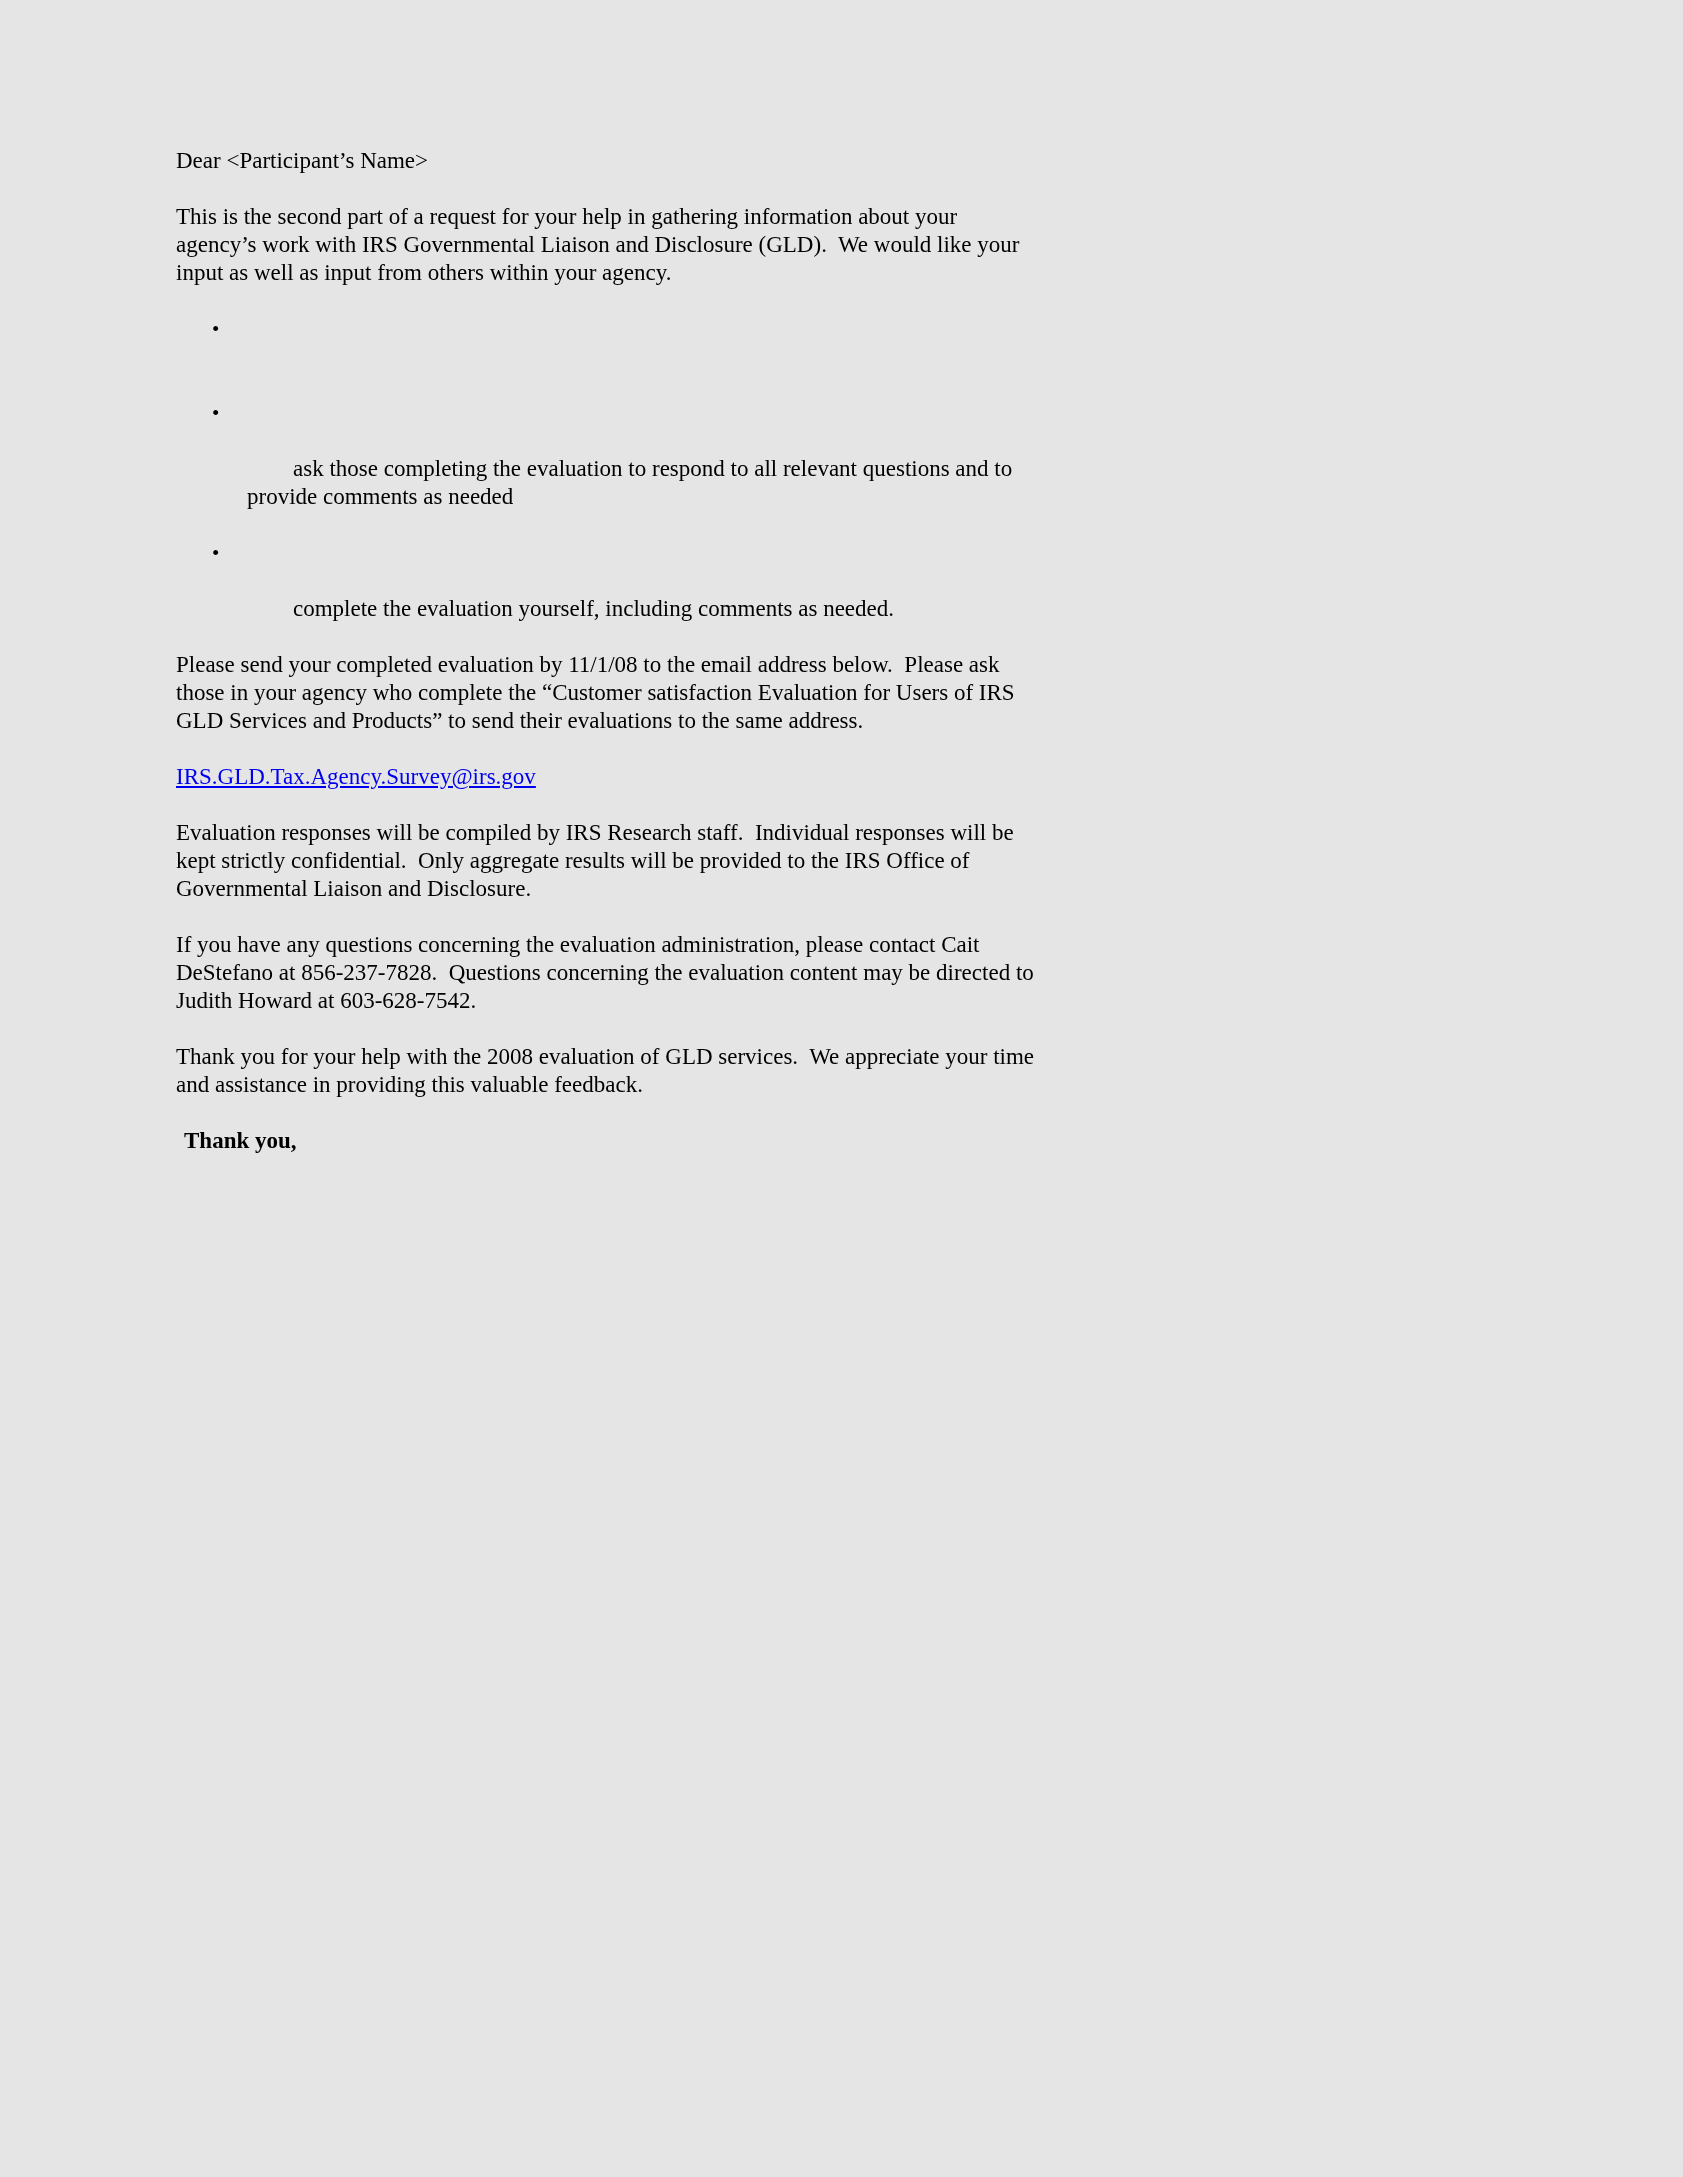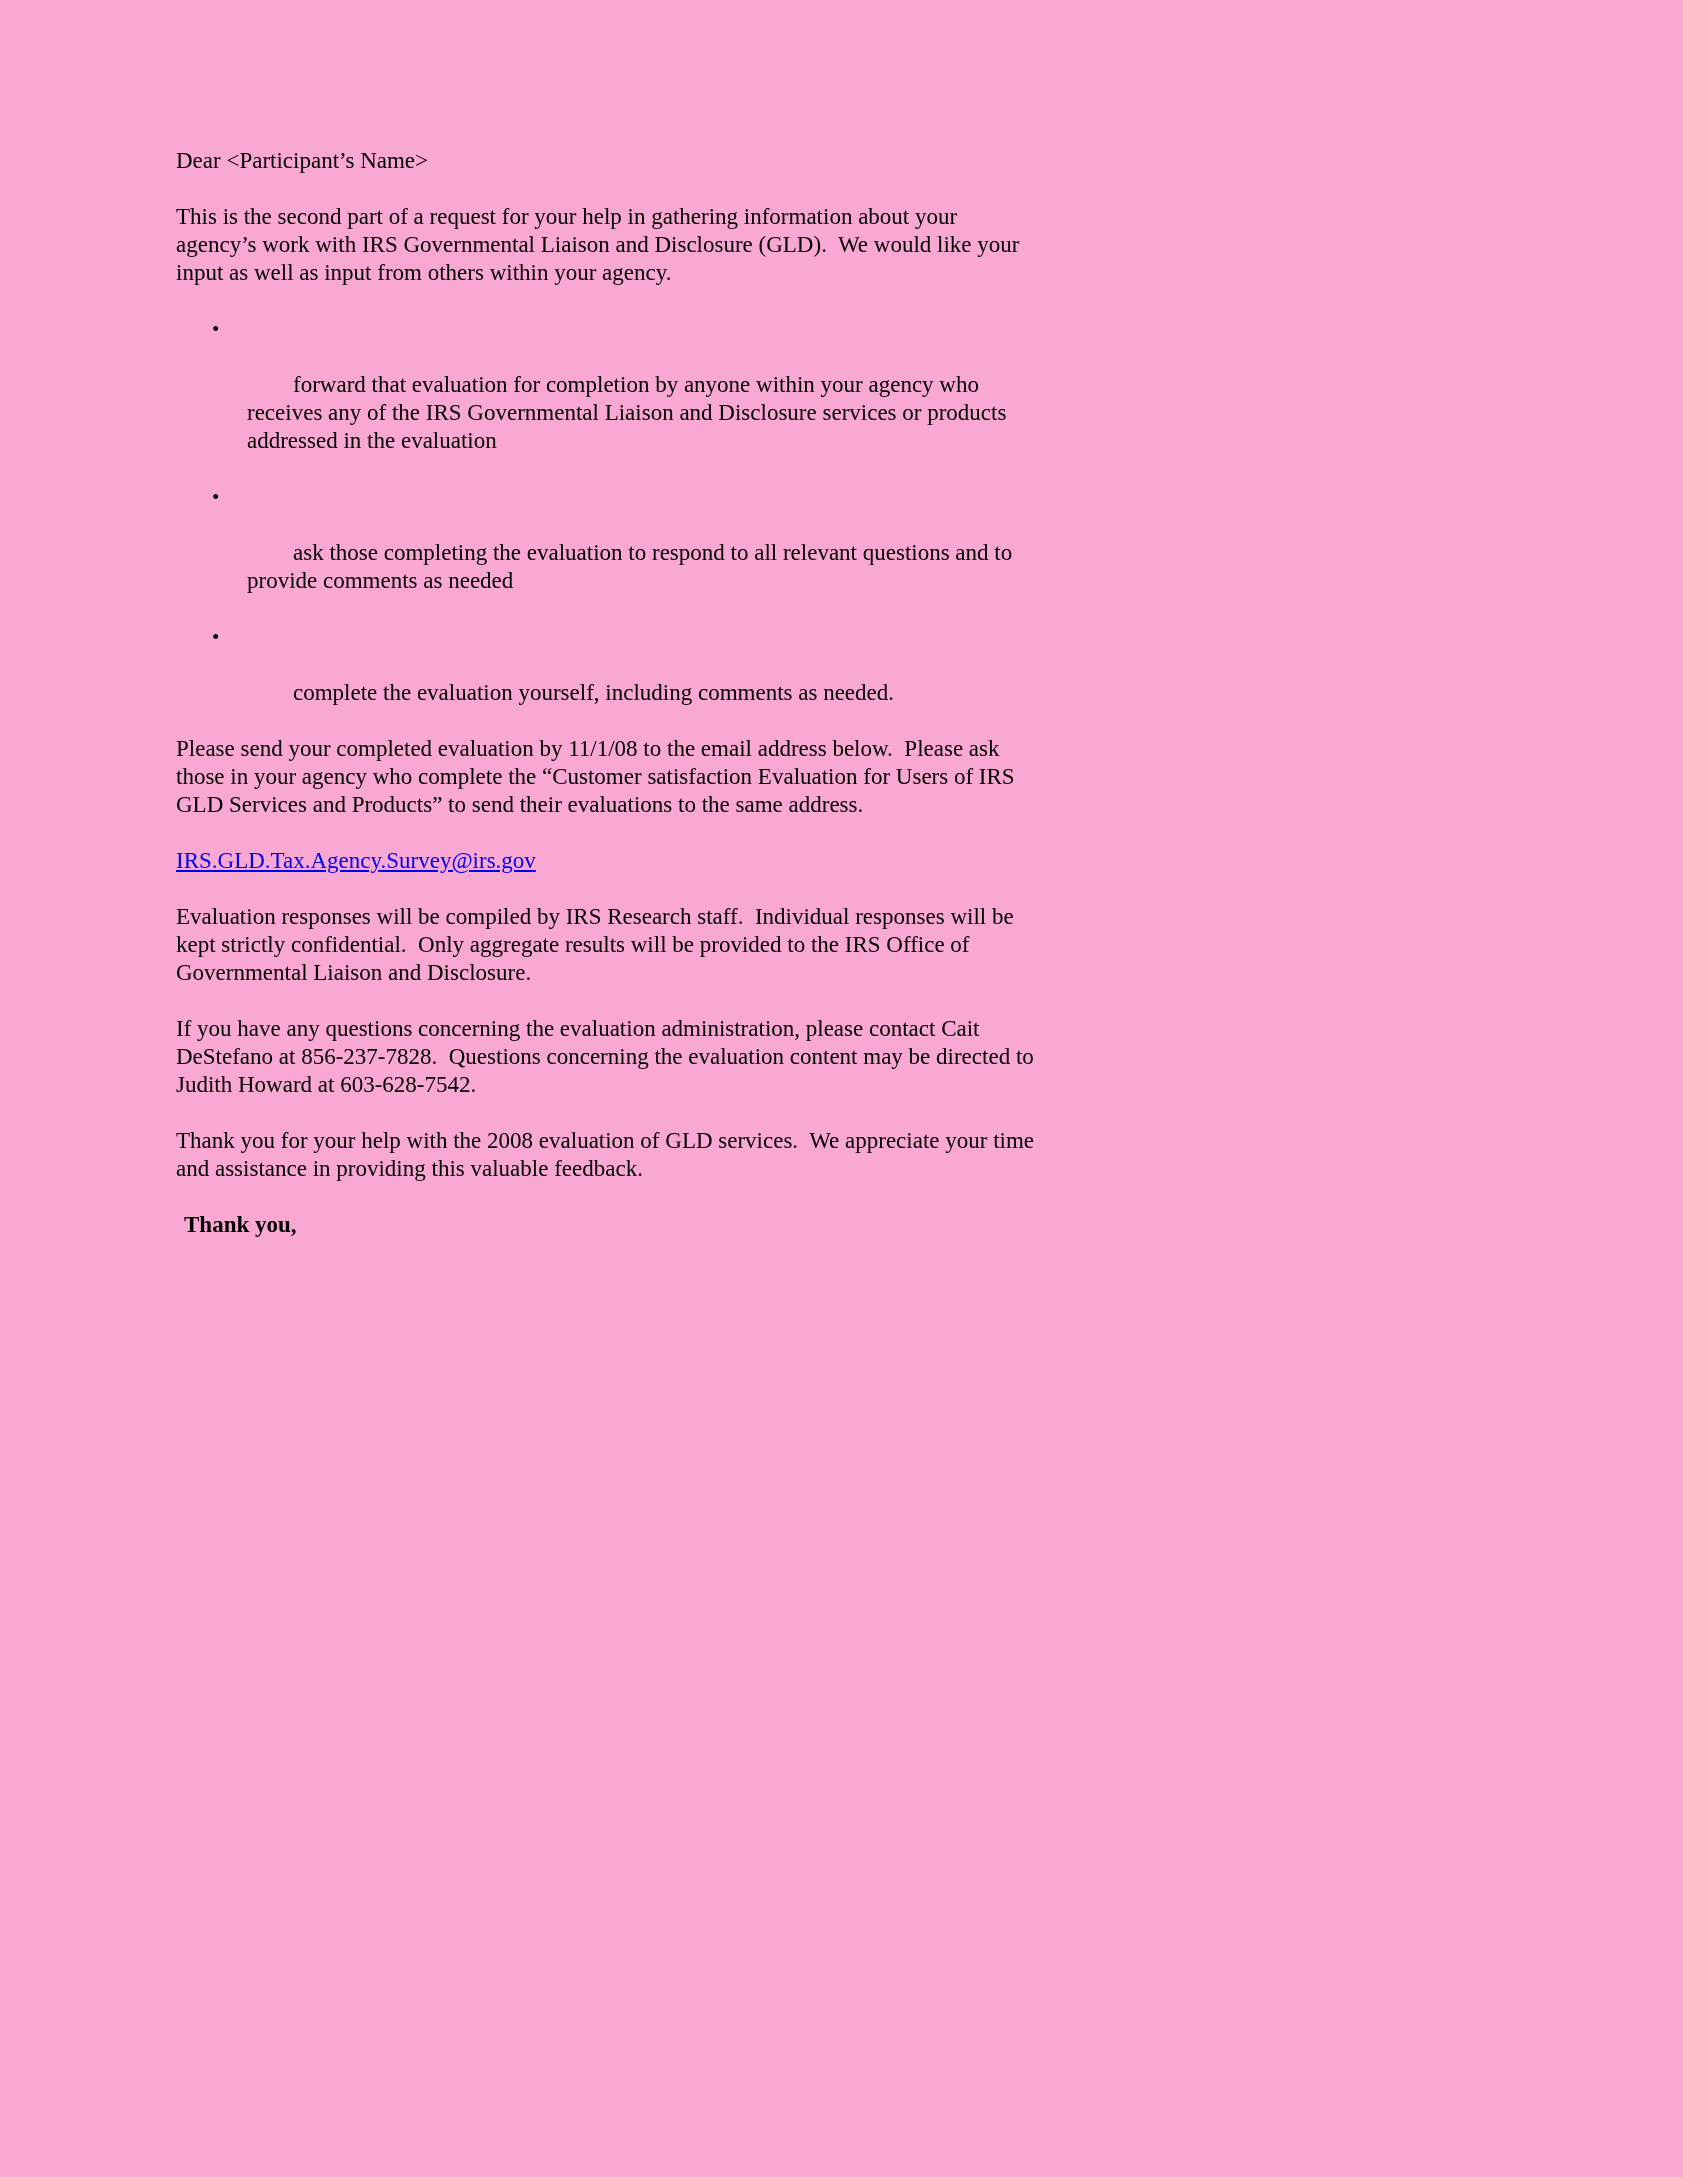--- a/index.html
+++ b/index.html
@@ -4,21 +4,21 @@
 <style>
   html, body {
     margin: 0;
     padding: 0;
     background: #ffffff;
   }
   .page {
     position: relative;
     width: 1683px;
     height: 2177px;
-    background: #f9a8d4;
+    background: #e5e5e5;
     overflow: hidden;
     font-family: "Liberation Serif", "DejaVu Serif", serif;
     font-size: 23px;
     line-height: 28px;
     color: #000000;
   }
   .content {
     position: absolute;
     left: 176px;
     top: 147px;
@@ -67,21 +67,20 @@
   <div class="content">
 
     <p class="para">Dear &lt;Participant’s Name&gt;</p>
 
     <p class="para">This is the second part of a request for your help in gathering information about your agency’s work with IRS Governmental Liaison and Disclosure (GLD).  We would like your input as well as input from others within your agency.</p>
 
 
     <ul class="bullets">
       <li>
         <span class="bullet-marker">•</span>
-        <span>forward that evaluation for completion by anyone within your agency who receives any of the IRS Governmental Liaison and Disclosure services or products addressed in the evaluation</span>
       </li>
       <li>
         <span class="bullet-marker">•</span>
         <span>ask those completing the evaluation to respond to all relevant questions and to provide comments as needed</span>
       </li>
       <li>
         <span class="bullet-marker">•</span>
         <span>complete the evaluation yourself, including comments as needed.</span>
       </li>
     </ul>

